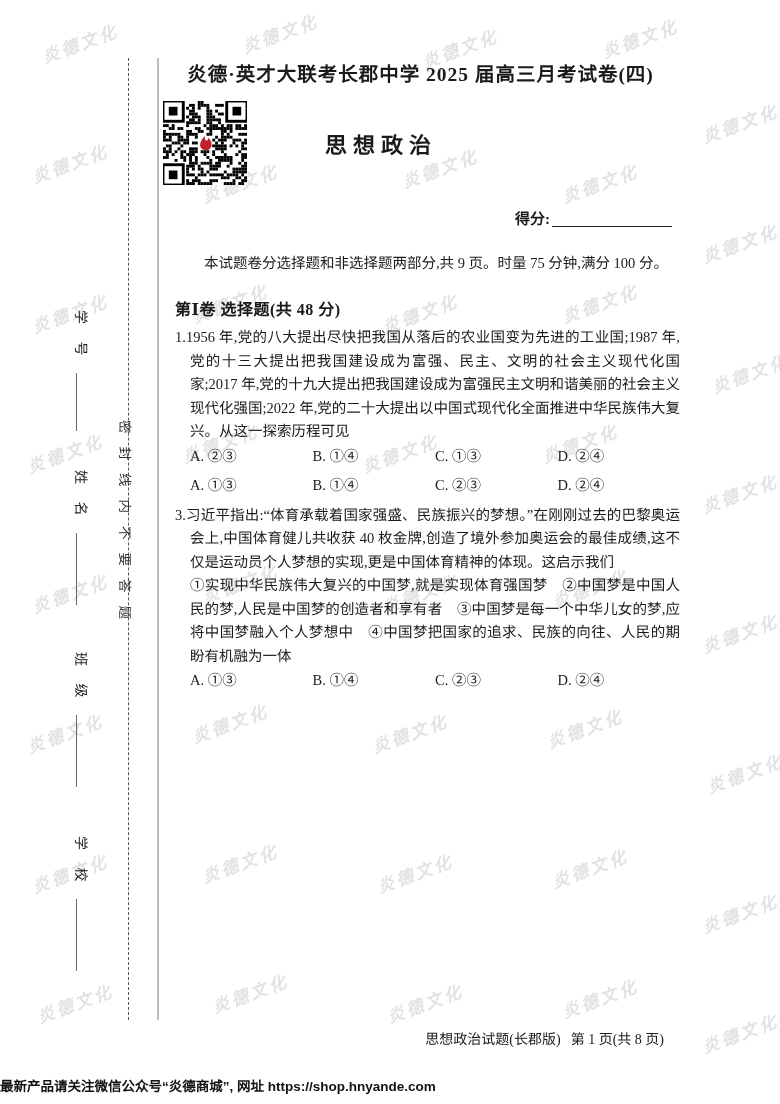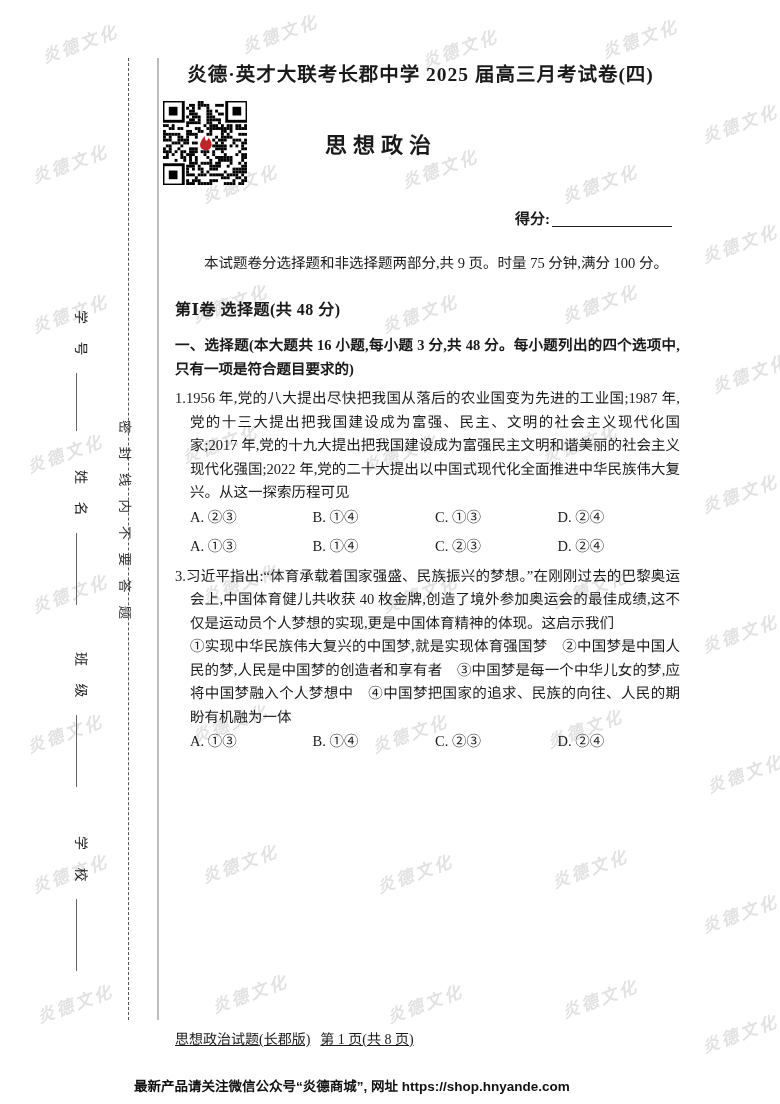--- a/index.html
+++ b/index.html
@@ -202,32 +202,31 @@
   .q-choices span {
     width: 25%;
     font-size: 14.5px;
   }
 
   #footer-page {
     position: absolute;
     left: 0;
     right: 16px;
     top: 1028px;
-    text-align: left;
+    text-align: right;
     font-size: 14px;
-    text-decoration: underline;
   }
   #footer-page .fp-sep { display:inline-block; width: 10px; }
 
   #footer-promo {
     position: absolute;
     left: 0;
     width: 704px;
     top: 1075px;
-    text-align: center;
+    text-align: left;
     font-size: 13.5px;
     font-weight: 700;
     font-family: "Liberation Sans", "DejaVu Sans", sans-serif;
     color: #111;
     z-index: 4;
   }
 </style>
 </head>
 <body>
 
@@ -646,23 +645,20 @@
   </div>
 
   <div id="score-row">
     <span>得分:</span><span class="score-line"></span>
   </div>
 
   <div id="exam-note">本试题卷分选择题和非选择题两部分,共 9 页。时量 75 分钟,满分 100 分。</div>
 
   <div id="section-heading">第Ⅰ卷  选择题(共 48 分)</div>
 
-  <div id="part-head">
-    <span class="bold">一、选择题(本大题共 16 小题,每小题 3 分,共 48 分。每小题列出的四个选项中,只有一项是符合题目要求的)</span>
-  </div>
 
   <div class="question">
     <span class="q-stem"><span>1.</span><span>1956 年,党的八大提出尽快把我国从落后的农业国变为先进的工业国;1987 年,党的十三大提出把我国建设成为富强、民主、文明的社会主义现代化国家;2017 年,党的十九大提出把我国建设成为富强民主文明和谐美丽的社会主义现代化强国;2022 年,党的二十大提出以中国式现代化全面推进中华民族伟大复兴。从这一探索历程可见</span></span>
     <span class="q-choices">
       <span>A. ②③</span>
       <span>B. ①④</span>
       <span>C. ①③</span>
       <span>D. ②④</span>
     </span>
   </div>

